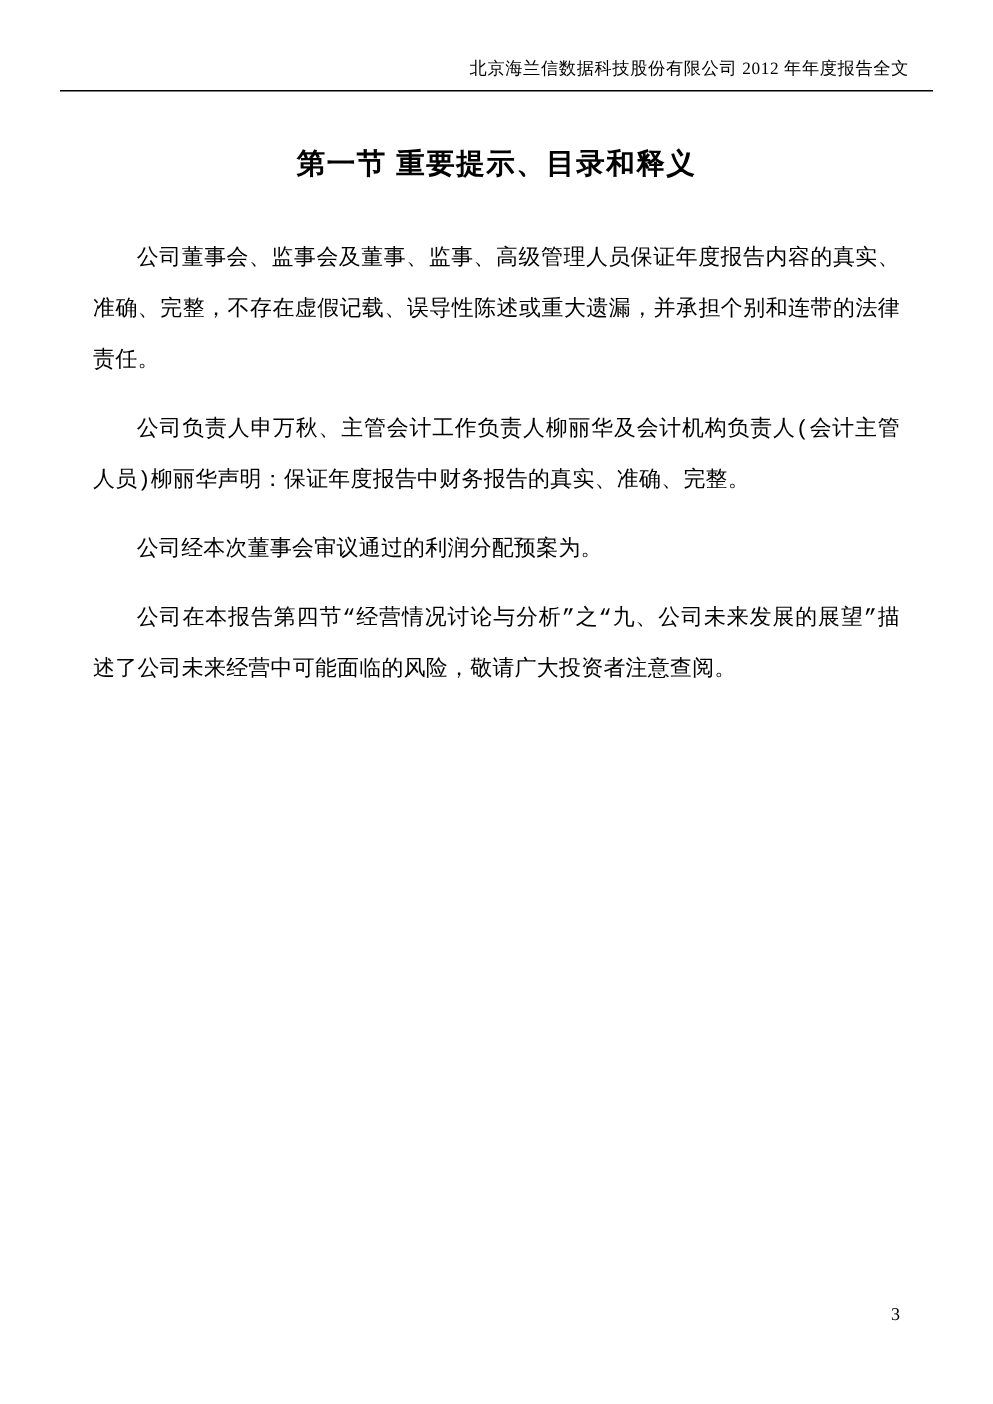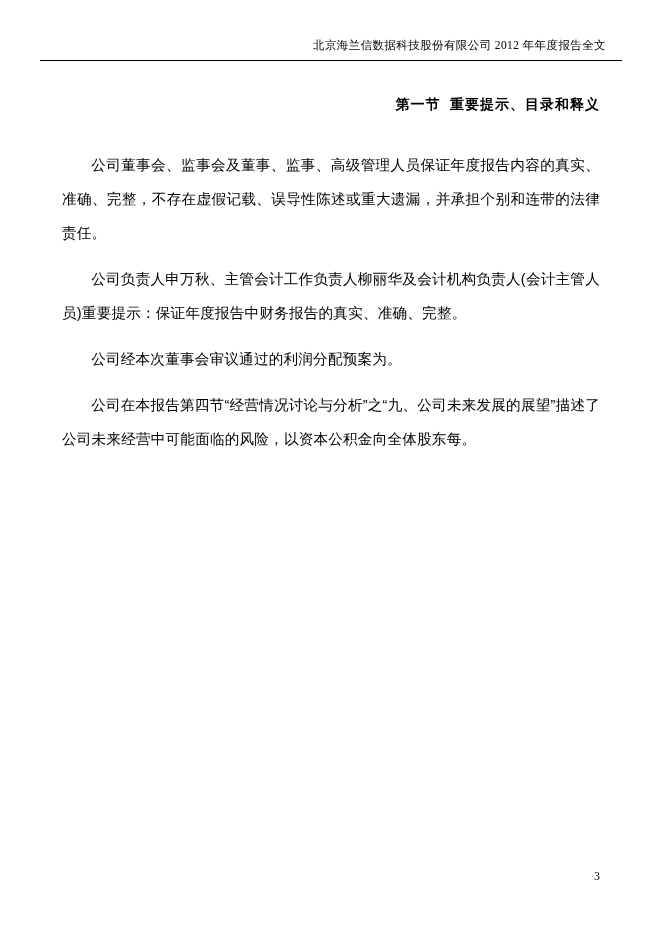--- a/index.html
+++ b/index.html
@@ -41,34 +41,34 @@
     height: 0;
     border-top: 1.2px solid #000;
   }
   .content {
     position: absolute;
     top: 96px;
     left: 62px;
     right: 62px;
   }
   .section-title {
-    text-align: right;
-    font-size: 14px;
+    text-align: center;
+    font-size: 19px;
     font-weight: bold;
     letter-spacing: 1px;
     margin: 0 0 34px 0;
-    font-family: Liberation Mono, monospace;
+    font-family: Liberation Sans, sans-serif;
   }
   p.para {
     font-size: 14.6px;
     line-height: 34px;
     margin: 0 0 12px 0;
     text-align: justify;
     text-indent: 2em;
-    font-family: Liberation Sans, sans-serif;
+    font-family: Liberation Mono, monospace;
     letter-spacing: 0.2px;
   }
   p.para.bold {
     font-weight: bold;
   }
   .page-number {
     position: absolute;
     bottom: 52px;
     right: 62px;
     font-size: 12px;
@@ -80,20 +80,20 @@
 
 <div class="page">
 
   <div class="header">北京海兰信数据科技股份有限公司 2012 年年度报告全文</div>
   <div class="header-rule"></div>
 
   <div class="content">
     <h1 class="section-title">第一节 重要提示、目录和释义</h1>
 
     <p class="para">公司董事会、监事会及董事、监事、高级管理人员保证年度报告内容的真实、准确、完整，不存在虚假记载、误导性陈述或重大遗漏，并承担个别和连带的法律责任。</p>
-    <p class="para">公司负责人申万秋、主管会计工作负责人柳丽华及会计机构负责人(会计主管人员)重要提示：保证年度报告中财务报告的真实、准确、完整。</p>
+    <p class="para">公司负责人申万秋、主管会计工作负责人柳丽华及会计机构负责人(会计主管人员)柳丽华声明：保证年度报告中财务报告的真实、准确、完整。</p>
     <p class="para">公司经本次董事会审议通过的利润分配预案为。</p>
-    <p class="para">公司在本报告第四节“经营情况讨论与分析”之“九、公司未来发展的展望”描述了公司未来经营中可能面临的风险，以资本公积金向全体股东每。</p>
+    <p class="para">公司在本报告第四节“经营情况讨论与分析”之“九、公司未来发展的展望”描述了公司未来经营中可能面临的风险，敬请广大投资者注意查阅。</p>
   </div>
 
   <div class="page-number">3</div>
 
 </div>
 
 </body></html>

